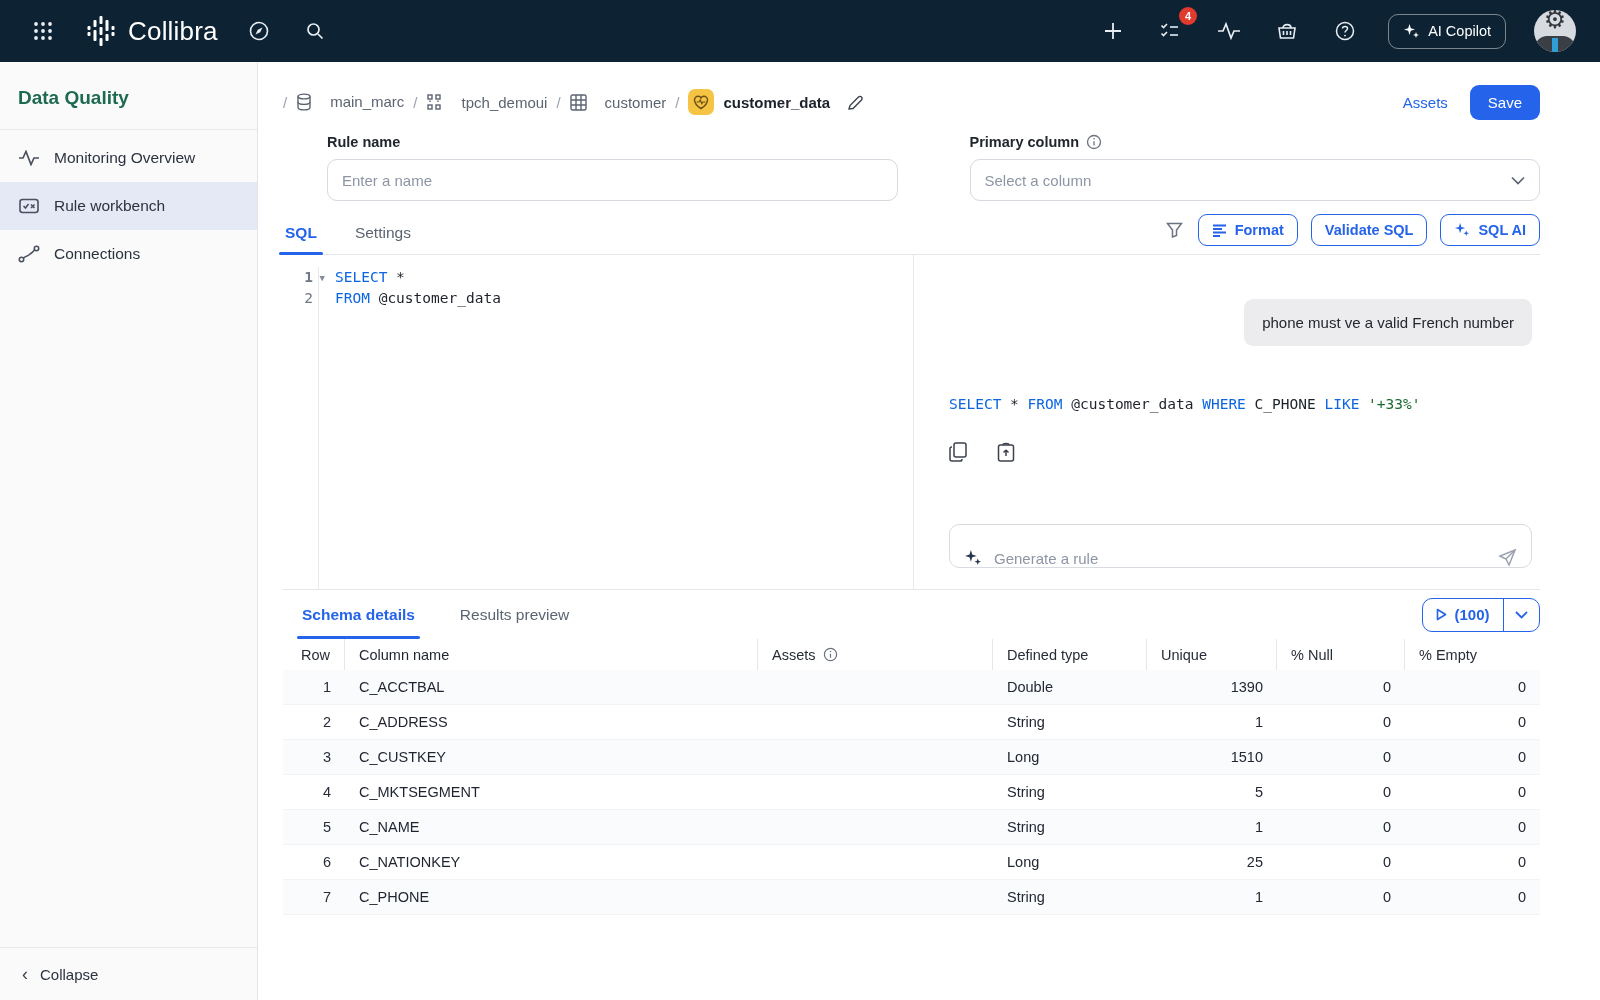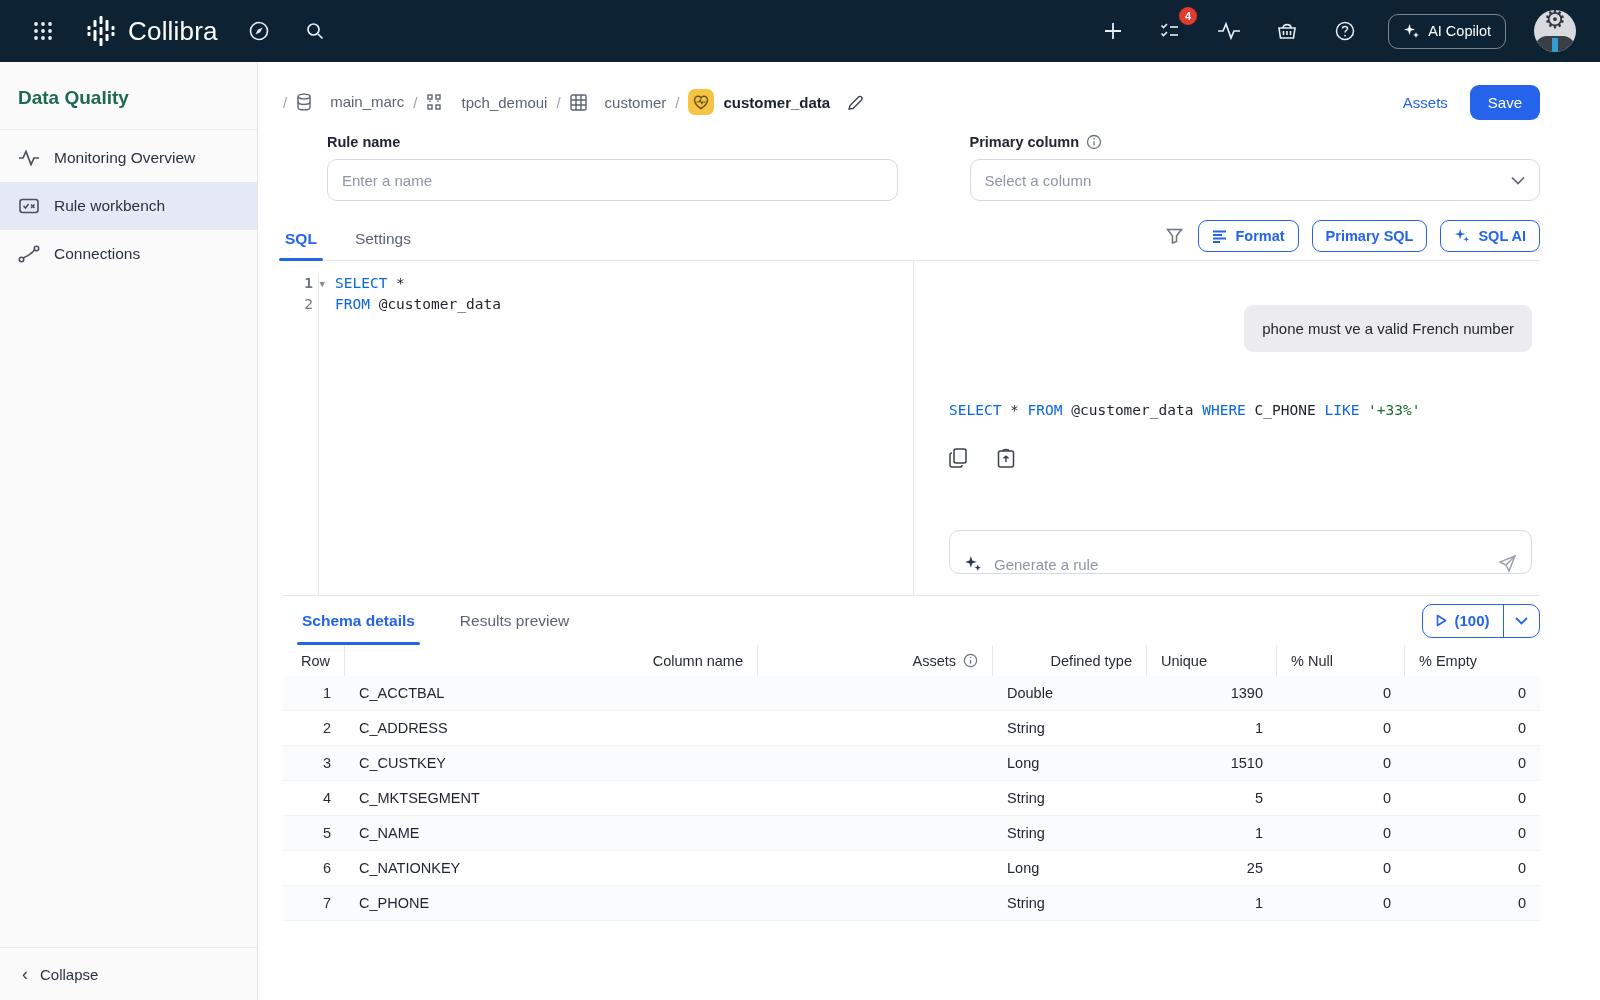--- a/index.html
+++ b/index.html
@@ -69,21 +69,21 @@
   .field-label { font-size:14.5px; color:#21262f; font-weight:600; display:flex; align-items:center; gap:7px; }
   .text-input { margin-top:9px; width:100%; height:42px; border:1px solid #d6d9e0; border-radius:10px;
                 padding:0 14px; font-size:15px; color:#222733; outline:none;
                 font-family:"Liberation Sans", sans-serif; }
   .text-input::placeholder { color:#8d95a4; }
   .select { margin-top:9px; width:100%; height:42px; border:1px solid #d6d9e0; border-radius:10px;
             padding:0 14px; display:flex; align-items:center; cursor:pointer; }
   .select .ph { color:#8d95a4; font-size:15px; }
   .select .chev { margin-left:auto; color:#5c6472; }
 
-  .tabs-row { display:flex; align-items:flex-end; margin-top:20px; border-bottom:1px solid #e4e6ea; height:40px; }
+  .tabs-row { display:flex; align-items:flex-end; margin-top:14px; border-bottom:1px solid #e4e6ea; height:40px; }
   .tab { font-size:15.5px; color:#5c6472; padding:0 2px 12px 2px; margin-right:34px;
          cursor:pointer; position:relative; }
   .tab.active { color:#2463ea; font-weight:600; }
   .tab.active::after { content:""; position:absolute; left:-4px; right:-4px; bottom:-1px;
                        height:3px; background:#2463ea; border-radius:2px; }
   .tab-tools { margin-left:auto; display:flex; align-items:center; gap:13px; padding-bottom:8px; }
   .outline-btn { display:flex; align-items:center; gap:8px; border:1px solid #2463ea; color:#2463ea;
                  background:#fff; font-size:14.5px; font-weight:600; border-radius:9px;
                  padding:7px 13px; cursor:pointer; }
   .funnel { color:#6b7280; display:flex; margin-right:2px; cursor:pointer; }
@@ -129,21 +129,21 @@
   .run-btn { margin-left:auto; display:flex; align-items:stretch; border:1.5px solid #2463ea;
              border-radius:10px; height:34px; overflow:hidden; cursor:pointer; background:#fff; }
   .run-main { display:flex; align-items:center; gap:7px; padding:10px 13px; color:#2463ea;
               font-size:15px; font-weight:600; }
   .run-sep { width:1.5px; background:#2463ea; }
   .run-chev { display:flex; align-items:center; padding:0 11px; color:#2463ea; }
 
   
   .tbl { width:100%; font-size:14.5px; }
   .tbl-head { display:flex; height:31px; align-items:center; color:#272c36; }
-  .hc { display:flex; align-items:center; height:100%; border-right:1px solid #e4e6ea; padding:0 14px;justify-content:flex-end; }
+  .hc { display:flex; align-items:center; height:100%; border-right:1px solid #e4e6ea; padding:0 14px; }
   .hc:last-child { border-right:none; }
   .tbl-row { display:flex; height:35px; align-items:center; border-bottom:1px solid #f2f3f5; }
   .tbl-row:nth-child(odd) { background:#fafbfc; }
   .cell { padding:0 14px; overflow:hidden; white-space:nowrap; }
   .c-row    { width:62px;  text-align:right; color:#272c36; }
   .c-name   { width:413px; color:#1f2430; }
   .c-assets { width:235px; }
   .c-type   { width:154px; }
   .c-uniq   { width:130px; text-align:right; }
   .c-null   { width:128px; text-align:right; }
@@ -396,21 +396,21 @@
           </span>
           <div class="outline-btn">
             <span>
               <svg width="15" height="13" viewBox="0 0 15 13" stroke="#2463ea" stroke-width="1.8">
                 <path d="M1 1.5 H14 M1 5 H10 M1 8.5 H14 M1 12 H8"></path>
               </svg>
             </span>
             <span>Format</span>
           </div>
           <div class="outline-btn">
-            <span>Primary SQL</span>
+            <span>Validate SQL</span>
           </div>
           <div class="outline-btn">
             <span>
               <svg width="16" height="16" viewBox="0 0 17 17" fill="#2463ea">
                 <path d="M6.5 1 L7.8 5.2 L12 6.5 L7.8 7.8 L6.5 12 L5.2 7.8 L1 6.5 L5.2 5.2 Z"></path>
                 <path d="M13 9 L13.8 11.2 L16 12 L13.8 12.8 L13 15 L12.2 12.8 L10 12 L12.2 11.2 Z"></path>
               </svg>
             </span>
             <span>SQL AI</span>
           </div>

